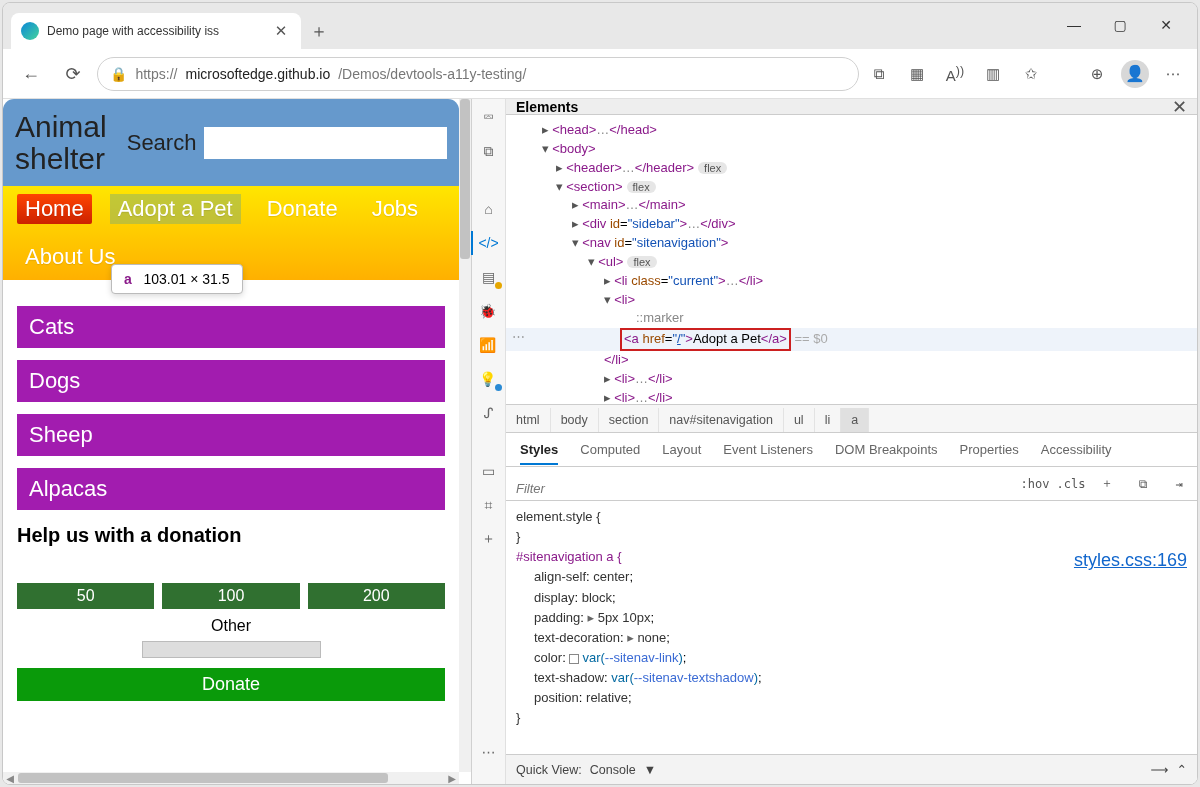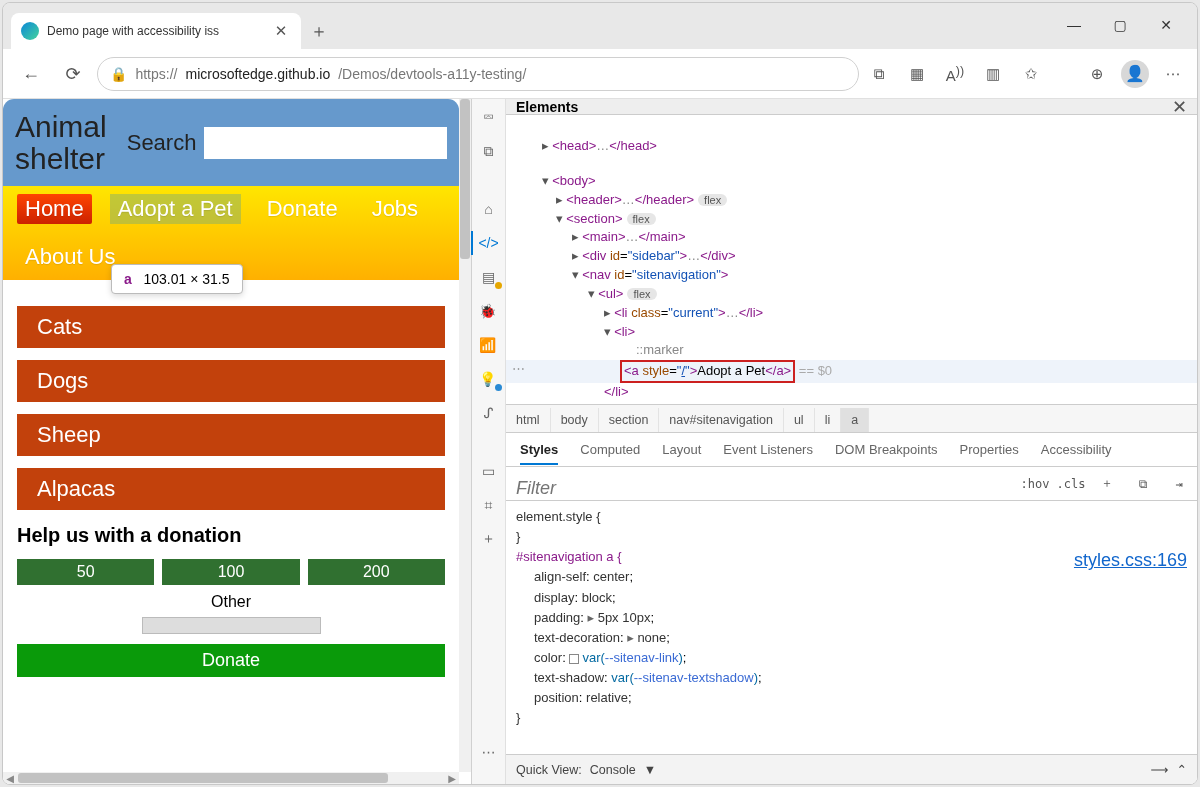--- a/index.html
+++ b/index.html
@@ -38,26 +38,26 @@
 .sitenav { background: linear-gradient(180deg,#ffe600,#ffb000); padding: 8px 14px; display: flex; flex-wrap: wrap; gap: 18px; }
 .sitenav a { color: #fff; font-size: 22px; text-decoration: none; text-shadow: 0 1px 1px rgba(0,0,0,.1); padding: 2px 8px; }
 .sitenav a.current { background: linear-gradient(#ff4400,#cc2200); border-radius: 2px; color:#fff;}
 .sitenav a.hovered { background: rgba(120,170,120,.45); }
 
 .inspect-tip { position: absolute; left: 108px; top: 165px; background: #fff; border: 1px solid #bbb; border-radius: 4px; padding: 6px 12px; font-size: 14px; box-shadow: 0 2px 6px rgba(0,0,0,.15);}
 .inspect-tip .tag { color: #8a1a8a; font-weight: 600;}
 .inspect-tip::after{content:"";position:absolute;bottom:-7px;left:20px;border:7px solid transparent;border-top-color:#fff;}
 
 .catlist { padding: 26px 14px 10px; display: flex; flex-direction: column; gap: 12px; }
-.cat-btn { background: #c2410c; color: #fff; font-size: 22px; padding: 8px 20px; }
+.cat-btn { background: #a21caf; color: #fff; font-size: 22px; padding: 8px 12px; }
 
 .donation { padding: 4px 14px 14px; }
 .donation h2 { font-size: 20px; font-weight: 700; margin-bottom: 12px; }
 .don-row { display: flex; gap: 8px; margin-bottom: 8px; }
-.don-amt { flex: 1; background: #307030; color: #fff; text-align: center; padding: 4px 0; font-size: 16px; }
+.don-amt { flex: 1; background: #307030; color: #fff; text-align: center; padding: 4px 0; font-size: 16px; margin-top: 24px; }
 .other-row { display: flex; align-items: center; gap: 6px; margin-bottom: 10px; flex-direction: column;}
 .other-row input { flex: 1; height: 24px; background: #ddd; border: 1px solid #bbb;}
 .donate-btn { background: #0a9a0a; color: #fff; width: 100%; text-align: center; padding: 6px 0; font-size: 18px; }
 
 
 .vtrack { position: absolute; right: 0; top: 0; bottom: 12px; width: 12px; background: #f0f0f0;}
 .vthumb { position: absolute; left: 1px; right: 1px; top: 0; height: 160px; background: #c2c2c2; border-radius: 3px;}
 .htrack { position: absolute; left: 0; right: 12px; bottom: 0; height: 12px; background: #f0f0f0; display:flex; align-items:center;}
 .harrow { width: 14px; text-align:center; color:#888; font-size:10px;}
 .hthumb { height: 10px; background: #c2c2c2; border-radius: 3px; width: 370px; margin: 0 1px;}
@@ -70,38 +70,38 @@
 .dt-act-ic.sel::before{content:"";position:absolute;left:-8px;top:-2px;bottom:-2px;width:2px;background:#0078d4;}
 .dt-act-ic .dot{position:absolute;bottom:-2px;right:-3px;width:7px;height:7px;border-radius:50%;}
 
 .dt-main { flex: 1; display: flex; flex-direction: column; }
 .dt-top { height: 16px; background: #eee; border-bottom: 1px solid #ccc; display: flex; align-items: center; padding: 0 10px; font-size: 14px;}
 .dt-top .title { font-weight: 600; }
 .dt-top .close { margin-left: auto; font-size: 18px; color:#555; }
 
 .dom { flex: 0 0 290px; overflow: auto; font-family: Consolas, monospace; font-size: 13px; padding: 6px 0; background:#fff; border-bottom:1px solid #ccc; line-height: 1.45;}
 .dom .row { white-space: nowrap; }
-.ind1{padding-left:36px;margin-top:16px;} .ind2{padding-left:50px;} .ind3{padding-left:66px;} .ind4{padding-left:82px;} .ind5{padding-left:98px;}
+.ind1{padding-left:36px;} .ind2{padding-left:50px;} .ind3{padding-left:66px;} .ind4{padding-left:82px;} .ind5{padding-left:98px;}
 .tw{color:#555;} .tag{color:#8a1a8a;} .attn{color:#9a4a00;} .attv{color:#1352b5;} .pill{background:#e6e6e6;border-radius:8px;padding:0 6px;font-size:11px;color:#555;margin-left:4px;}
 .sel-row{background:#eef3fa;}
 .sel-box{border:2px solid #cc2020; padding:0 2px; display:inline-block;}
 .gray{color:#aaa;}
 .pseudo{color:#888; padding-left:130px;}
 .ell{color:#888;}
 
 .crumbs { height: 28px; border-bottom: 1px solid #ccc; display: flex; align-items: flex-end; font-size: 12.5px; background: #f6f6f6;}
 .crumb { padding: 5px 10px; color: #555; border-right: 1px solid #e3e3e3;}
 .crumb.active{ background:#e0e0e0; }
 
 .styles-tabs { height: 34px; display: flex; align-items: center; gap: 22px; padding: 0 14px; border-bottom: 1px solid #ccc; color: #666; background:#fff;}
 .styles-tabs .active{ color:#222; font-weight:600; position:relative;}
 .styles-tabs .active::after{content:"";position:absolute;left:0;right:0;bottom:-8px;height:2px;background:#0078d4;}
 
 .filter-row{height:34px;display:flex;align-items:center;border-bottom:1px solid #ccc;background:#fff;}
-.filter-row input{flex:1;border:none;padding:0 10px;font-size:18px;outline:none;color:#a21caf;font-style:italic;margin-top:9px;}
+.filter-row input{flex:1;border:none;padding:0 10px;font-size:13px;outline:none;color:#a21caf;font-style:italic;margin-top:9px;}
 .filter-row .fic{width:36px;text-align:center;color:#555;font-family:Consolas,monospace;font-size:12px;}
 
 .styles-body{flex:1;overflow:auto;font-family:Consolas,monospace;font-size:13px;padding:6px 10px;background:#fff;line-height:1.55;}
 .rule-sel{color:#8a1a8a;} .brace{color:#333;}
 .styles-body .prop{padding-left:18px;}
 .pn{color:#333;} .pv{color:#333;} .tri{color:#666;}
 .varc{color:#0369a1;} .varn{color:#3a6ad4;}
 .src-link{float:right;color:#1166cc;text-decoration:underline;font-size:18px;}
 .swatch{display:inline-block;width:10px;height:10px;border:1px solid #888;vertical-align:middle;margin-right:3px;}
 
@@ -242,21 +242,21 @@
           <div class="row ind3"><span class="tw">▸ </span><span class="tag">&lt;main&gt;</span><span class="ell">…</span><span class="tag">&lt;/main&gt;</span></div>
           <div class="row ind3"><span class="tw">▸ </span><span class="tag">&lt;div </span><span class="attn">id</span>=<span class="attv">"sidebar"</span><span class="tag">&gt;</span><span class="ell">…</span><span class="tag">&lt;/div&gt;</span></div>
           <div class="row ind3"><span class="tw">▾ </span><span class="tag">&lt;nav </span><span class="attn">id</span>=<span class="attv">"sitenavigation"</span><span class="tag">&gt;</span></div>
           <div class="row ind4"><span class="tw">▾ </span><span class="tag">&lt;ul&gt;</span><span class="pill">flex</span></div>
           <div class="row ind5"><span class="tw">▸ </span><span class="tag">&lt;li </span><span class="attn">class</span>=<span class="attv">"current"</span><span class="tag">&gt;</span><span class="ell">…</span><span class="tag">&lt;/li&gt;</span></div>
           <div class="row ind5"><span class="tw">▾ </span><span class="tag">&lt;li&gt;</span></div>
           <div class="row pseudo">::marker</div>
           <div class="row sel-row" style="position:relative">
             <span style="position:absolute;left:6px;color:#888">⋯</span>
             <span style="padding-left:114px"></span>
-            <span class="sel-box"><span class="tag">&lt;a </span><span class="attn">style</span>=<span class="attv">"<u>/</u>"</span><span class="tag">&gt;</span>Adopt a Pet<span class="tag">&lt;/a&gt;</span></span><span class="gray"> == $0</span>
+            <span class="sel-box"><span class="tag">&lt;a </span><span class="attn">href</span>=<span class="attv">"<u>/</u>"</span><span class="tag">&gt;</span>Adopt a Pet<span class="tag">&lt;/a&gt;</span></span><span class="gray"> == $0</span>
           </div>
           <div class="row ind5"><span class="tag">&lt;/li&gt;</span></div>
           <div class="row ind5"><span class="tw">▸ </span><span class="tag">&lt;li&gt;</span><span class="ell">…</span><span class="tag">&lt;/li&gt;</span></div>
           <div class="row ind5"><span class="tw">▸ </span><span class="tag">&lt;li&gt;</span><span class="ell">…</span><span class="tag">&lt;/li&gt;</span></div>
         </div>
 
         <div class="crumbs">
           <div class="crumb">html</div>
           <div class="crumb">body</div>
           <div class="crumb">section</div>

